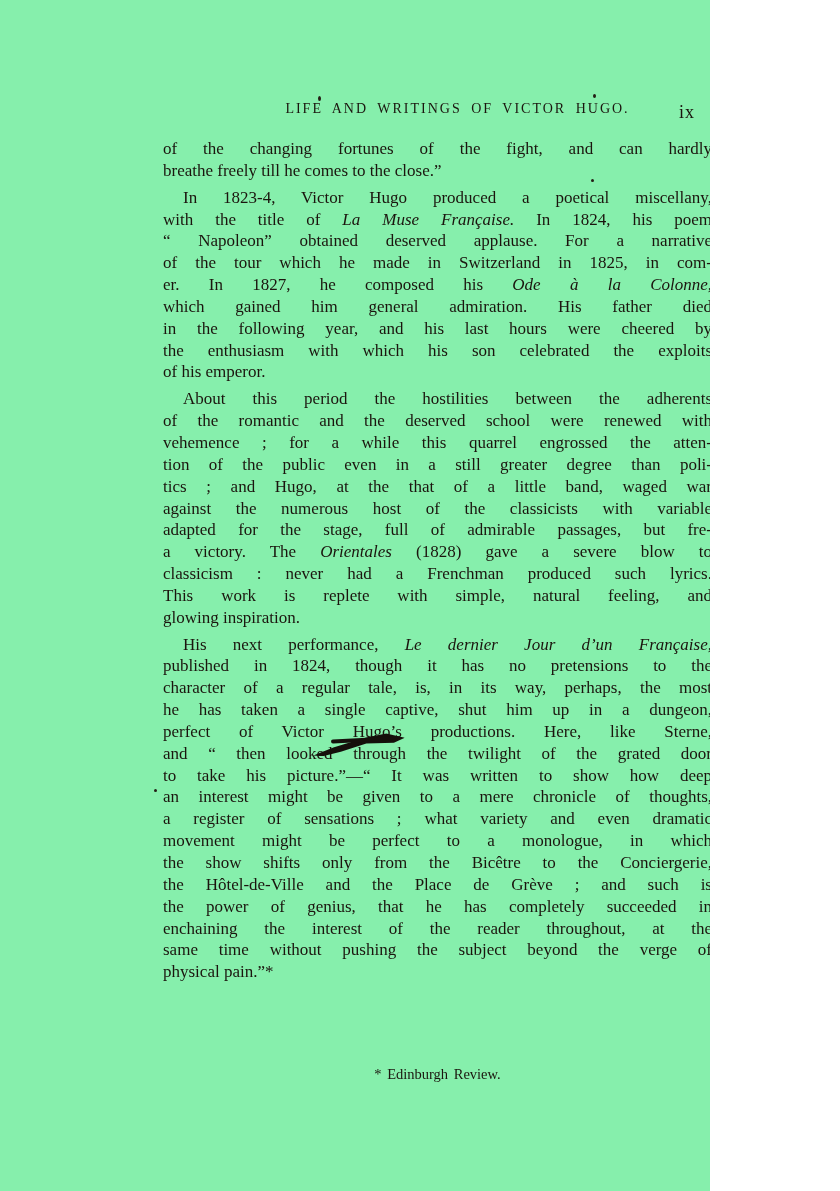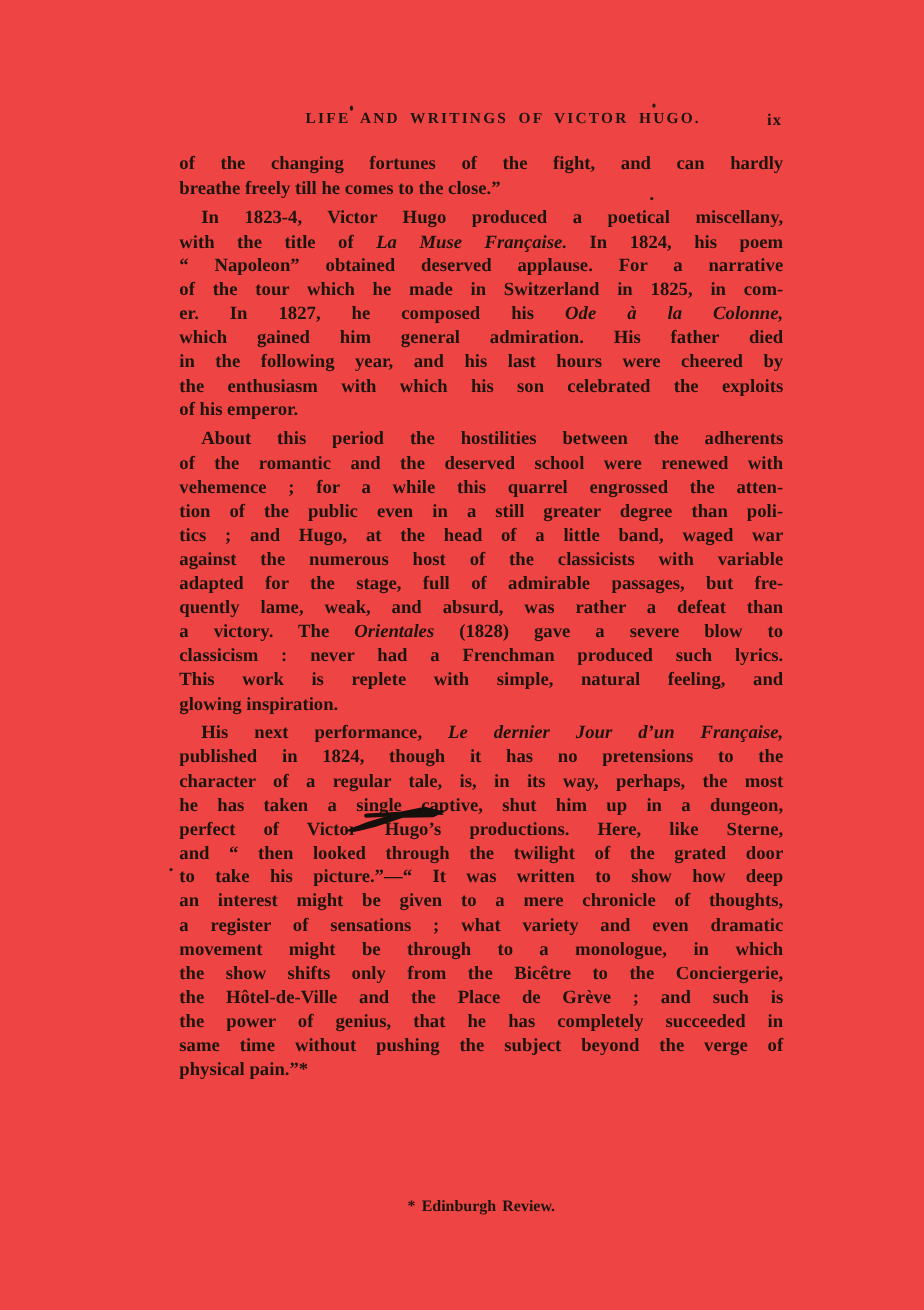--- a/index.html
+++ b/index.html
@@ -4,26 +4,26 @@
 <style>
   html, body {
     margin: 0;
     padding: 0;
     width: 840px;
     height: 1191px;
     background: #ffffff;
   }
   .page {
     position: relative;
-    width: 840px;
+    width: 710px;
     height: 1191px;
-    background: #ef4444;
+    background: #86efac;
     overflow: hidden;
     font-family: "Liberation Serif", "DejaVu Serif", serif;
-    font-weight: bold;
+    font-weight: normal;
     color: #1b150e;
   }
   
   .header {
     position: absolute;
     left: 163px;
     top: 101px;
     width: 549px;
     height: 22px;
   }
@@ -33,23 +33,23 @@
     top: 0;
     padding-left: 40px;
     text-align: center;
     font-size: 14px;
     letter-spacing: 2px;
     word-spacing: 4px;
     white-space: nowrap;
   }
   .page-number {
     position: absolute;
-    right: 1px;
+    right: 17px;
     top: 1px;
-    font-size: 15px;
+    font-size: 18px;
     letter-spacing: 1px;
   }
   
   .textcol {
     position: absolute;
     left: 163px;
     top: 138px;
     width: 549px;
     font-size: 17px;
   }
@@ -66,21 +66,20 @@
   .line i { font-style: italic; }
   
   .footnote {
     position: absolute;
     left: 163px;
     top: 1066px;
     width: 549px;
     text-align: center;
     font-size: 14.5px;
     word-spacing: 2px;
-    margin-top: 23px;
   }
   
   .ink-blot {
     position: absolute;
     left: 313px;
     top: 734px;
     width: 92px;
     height: 21px;
     background: #15100b;
     clip-path: polygon(0% 95%, 22% 60%, 58% 18%, 80% 2%, 100% 26%, 88% 48%, 58% 46%, 30% 82%, 10% 100%);
@@ -126,43 +125,43 @@
         <div class="line"><span>which gained him general admiration. His father died</span></div>
         <div class="line"><span>in the following year, and his last hours were cheered by</span></div>
         <div class="line"><span>the enthusiasm with which his son celebrated the exploits</span></div>
         <div class="line last"><span>of his emperor.</span></div>
       </div>
       <div class="para">
         <div class="line indent"><span>About this period the hostilities between the adherents</span></div>
         <div class="line"><span>of the romantic and the deserved school were renewed with</span></div>
         <div class="line"><span>vehemence ; for a while this quarrel engrossed the atten-</span></div>
         <div class="line"><span>tion of the public even in a still greater degree than poli-</span></div>
-        <div class="line"><span>tics ; and Hugo, at the head of a little band, waged war</span></div>
+        <div class="line"><span>tics ; and Hugo, at the that of a little band, waged war</span></div>
         <div class="line"><span>against the numerous host of the classicists with variable</span></div>
         <div class="line"><span>adapted for the stage, full of admirable passages, but fre-</span></div>
-        <div class="line"><span>quently lame, weak, and absurd, was rather a defeat than</span></div>
         <div class="line"><span>a victory. The </span><i>Orientales</i><span> (1828) gave a severe blow to</span></div>
         <div class="line"><span>classicism : never had a Frenchman produced such lyrics.</span></div>
         <div class="line"><span>This work is replete with simple, natural feeling, and</span></div>
         <div class="line last"><span>glowing inspiration.</span></div>
       </div>
       <div class="para">
         <div class="line indent"><span>His next performance, </span><i>Le dernier Jour d’un Française,</i></div>
         <div class="line"><span>published in 1824, though it has no pretensions to the</span></div>
         <div class="line"><span>character of a regular tale, is, in its way, perhaps, the most</span></div>
         <div class="line"><span>he has taken a single captive, shut him up in a dungeon,</span></div>
         <div class="line"><span>perfect of Victor Hugo’s productions. Here, like Sterne,</span></div>
         <div class="line"><span>and “ then looked through the twilight of the grated door</span></div>
         <div class="line"><span>to take his picture.”—“ It was written to show how deep</span></div>
         <div class="line"><span>an interest might be given to a mere chronicle of thoughts,</span></div>
         <div class="line"><span>a register of sensations ; what variety and even dramatic</span></div>
-        <div class="line"><span>movement might be through to a monologue, in which</span></div>
+        <div class="line"><span>movement might be perfect to a monologue, in which</span></div>
         <div class="line"><span>the show shifts only from the Bicêtre to the Conciergerie,</span></div>
         <div class="line"><span>the Hôtel-de-Ville and the Place de Grève ; and such is</span></div>
         <div class="line"><span>the power of genius, that he has completely succeeded in</span></div>
+        <div class="line"><span>enchaining the interest of the reader throughout, at the</span></div>
         <div class="line"><span>same time without pushing the subject beyond the verge of</span></div>
         <div class="line last"><span>physical pain.”*</span></div>
       </div>
     </div>
 
   <div class="ink-blot"></div>
   <div class="ink-strike"></div>
   <div class="speck s1"></div>
   <div class="speck s2"></div>
   <div class="speck s3"></div>

